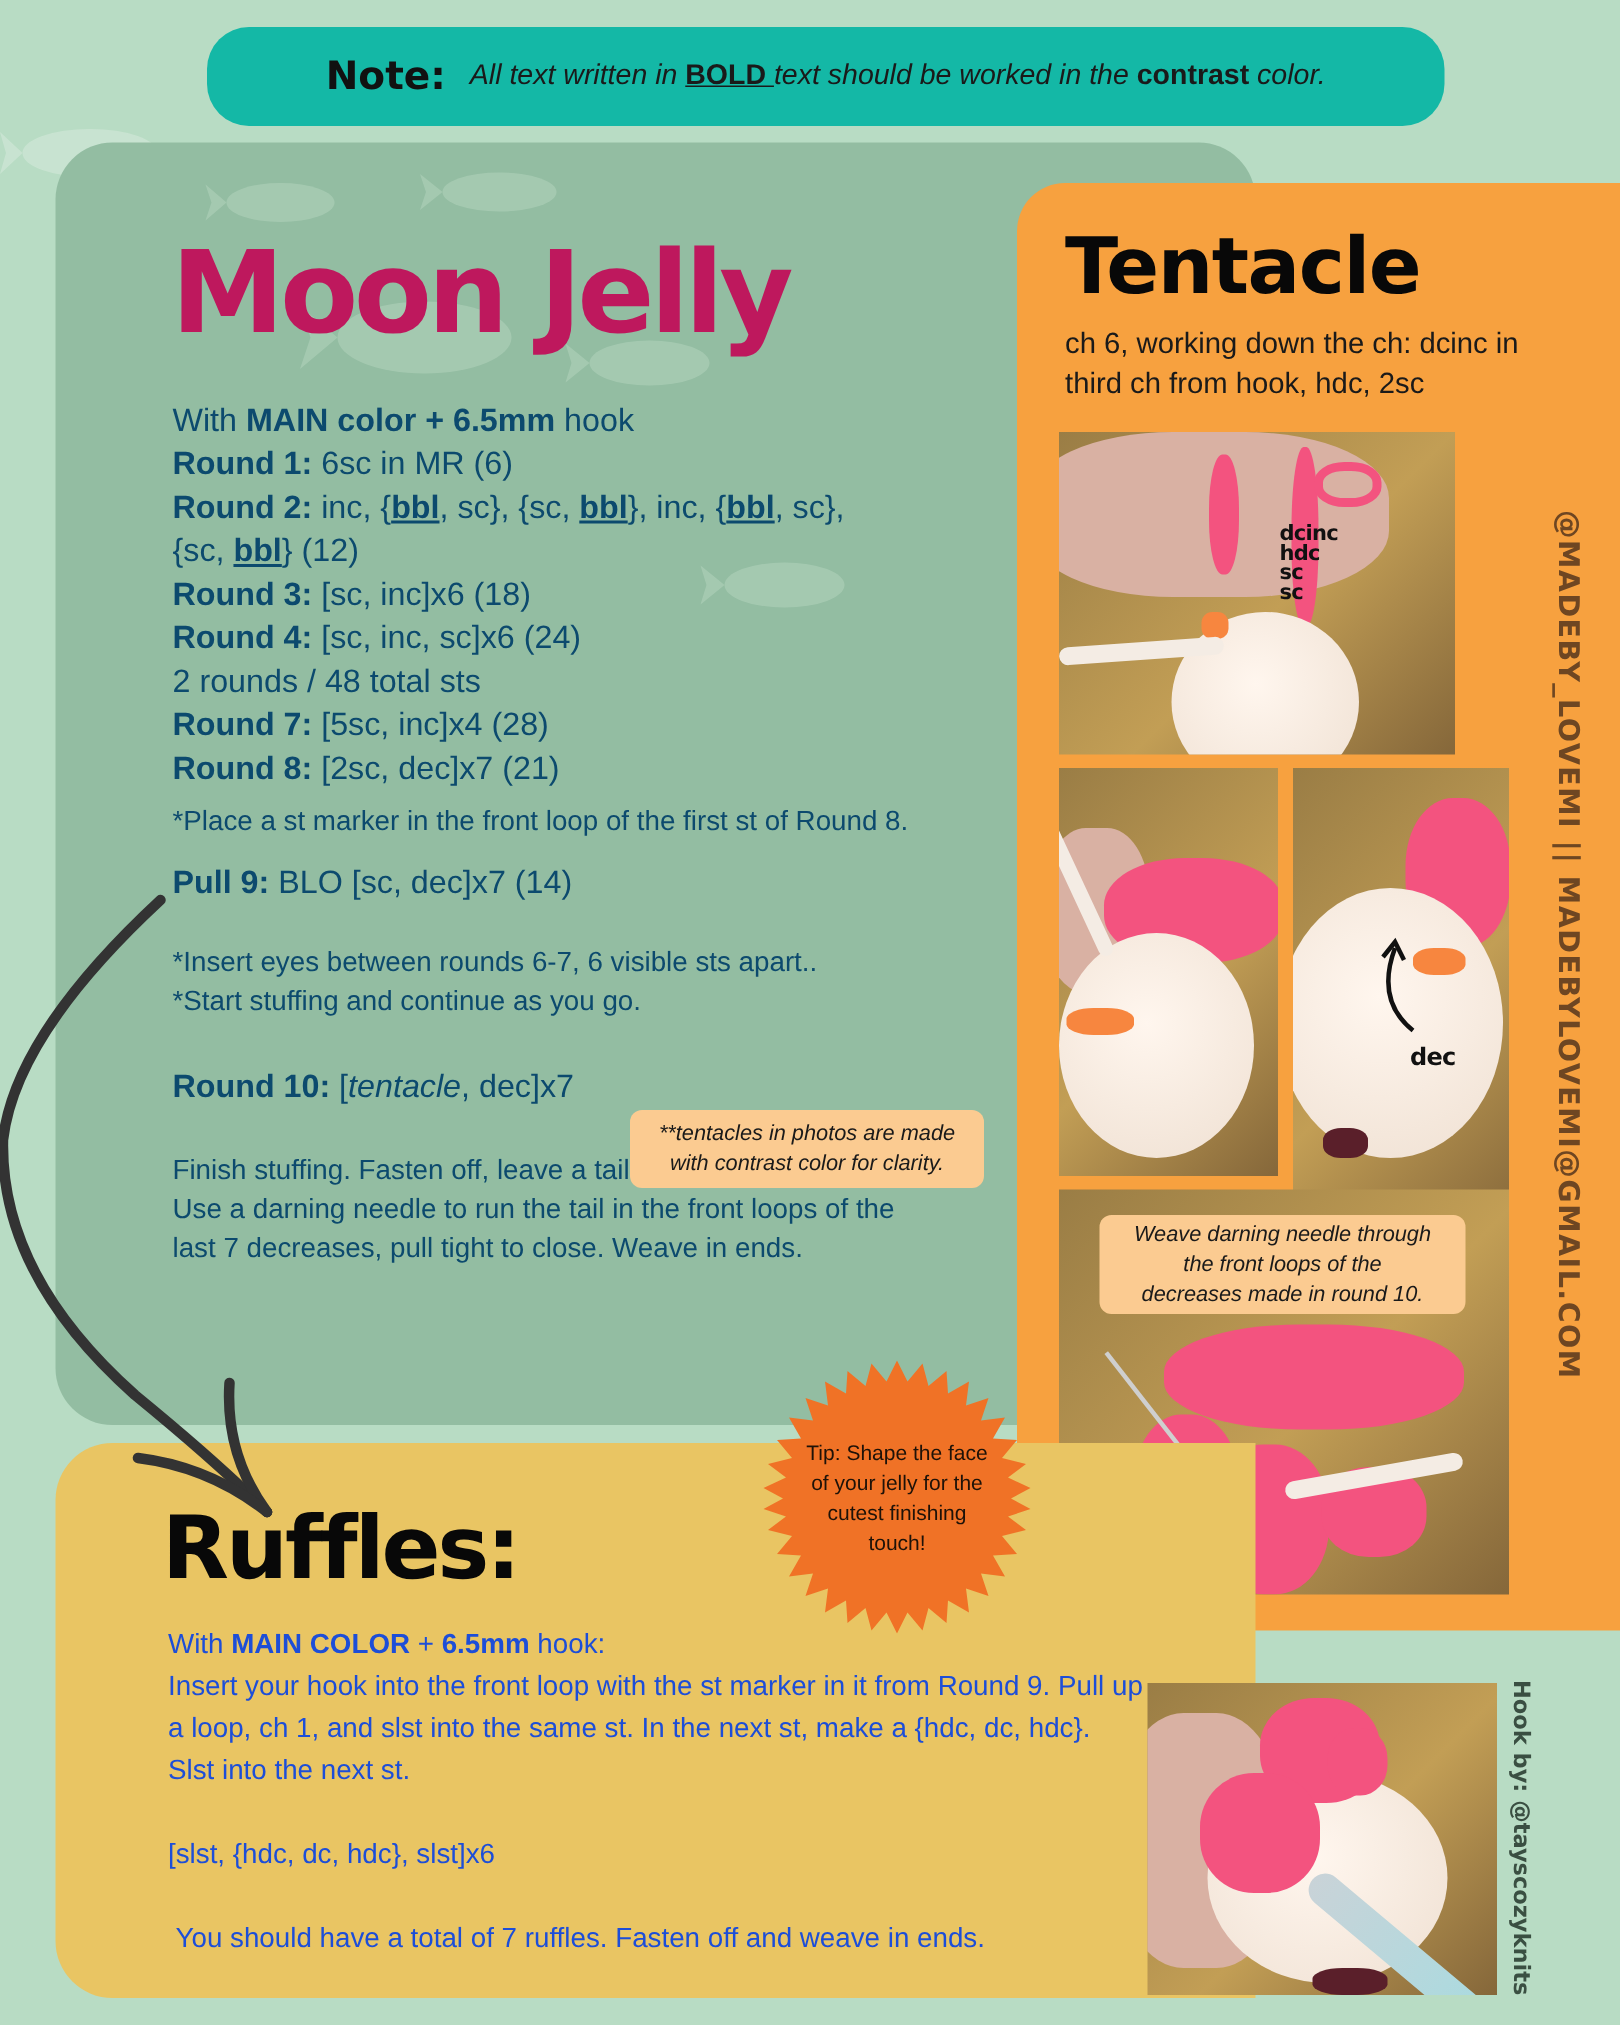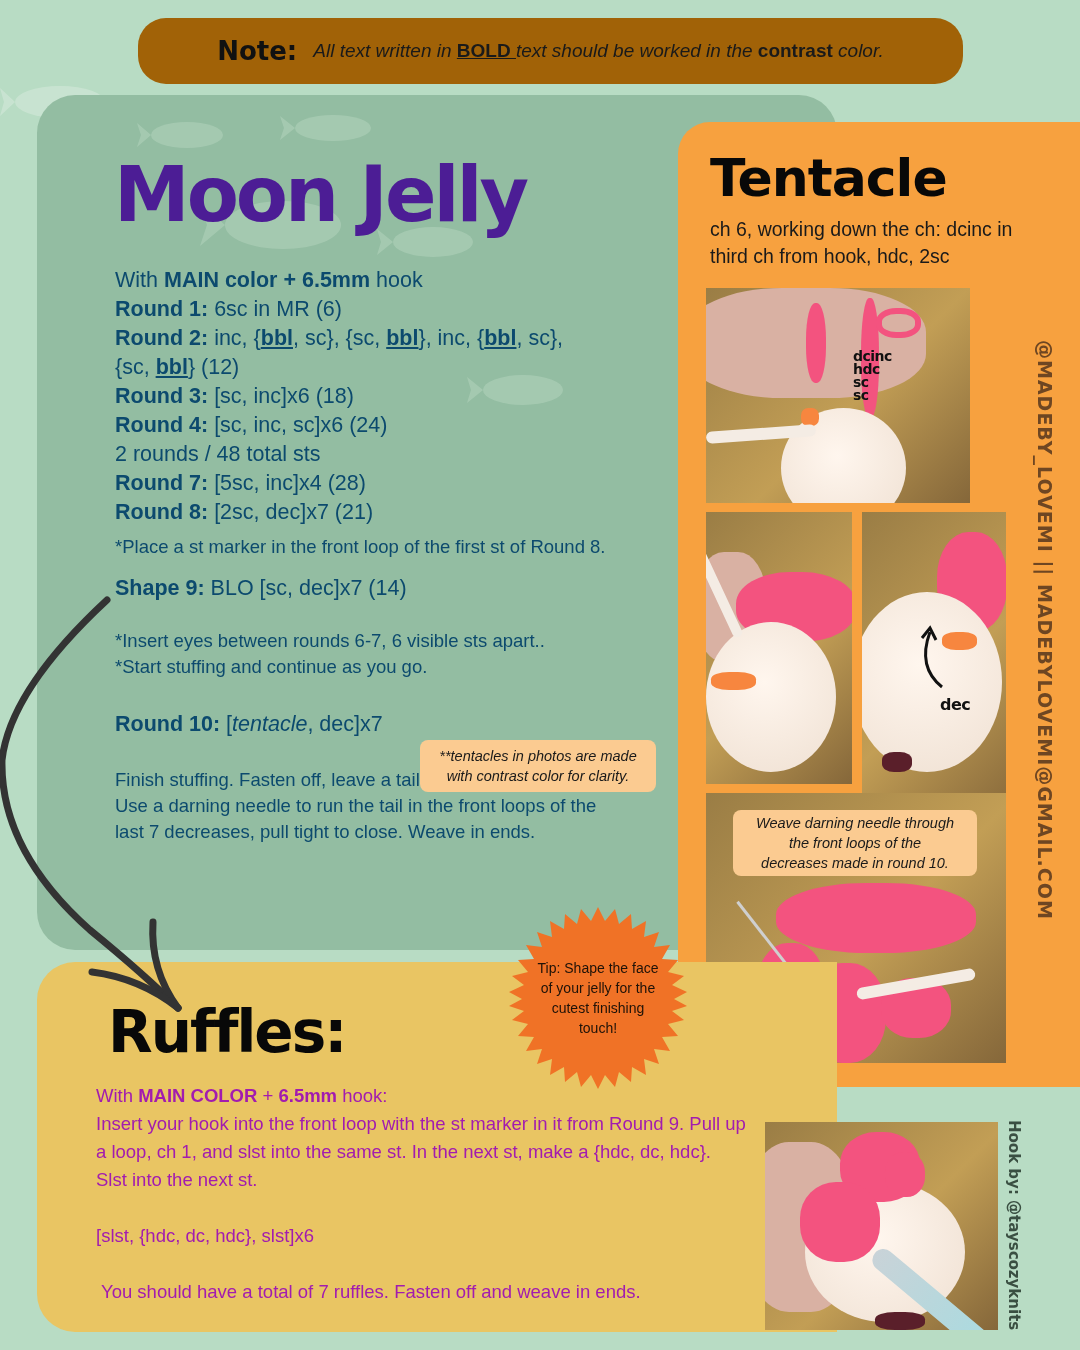--- a/index.html
+++ b/index.html
@@ -5,38 +5,38 @@
     * { box-sizing: border-box; margin: 0; padding: 0; }
     html, body { width: 1080px; height: 1350px; overflow: hidden; }
     body {
       background: #b8dcc4;
       font-family: "Liberation Sans", sans-serif;
       color: #1c1c1c;
       position: relative;
     }
     .note-bar {
       position: absolute; left: 138px; top: 18px; width: 825px; height: 66px;
-      background: #a16207; border-radius: 28px;
+      background: #14b8a6; border-radius: 28px;
       display: flex; align-items: center; justify-content: center; gap: 16px;
     }
     .note-label { font-family: "DejaVu Sans", sans-serif; font-weight: bold; font-size: 26px; color: #111; }
     .note-text { font-style: italic; font-size: 19px; color: #1a1a1a; }
     .note-text b { font-style: normal; }
     .note-text u { font-weight: bold; font-style: normal; }
 
     .fish { position: absolute; opacity: 0.35; }
 
     .moon-panel {
       position: absolute; left: 37px; top: 95px; width: 800px; height: 855px;
       background: #93bda2; border-radius: 38px;
     }
     .moon-title {
       position: absolute; left: 114px; top: 150px;
       font-family: "DejaVu Sans", sans-serif; font-weight: bold;
-      font-size: 76px; letter-spacing: -3px; color: #4c1d95;
+      font-size: 76px; letter-spacing: -3px; color: #be185d;
     }
     .moon-body {
       position: absolute; left: 115px; top: 266px; width: 560px;
       font-size: 21.5px; line-height: 29px; color: #0c4a6e;
     }
     .moon-body .lbl { font-weight: bold; }
     .moon-body u { font-weight: bold; }
     .small-line { font-size: 18.5px; line-height: 26px; }
 
     .callout-contrast {
@@ -82,22 +82,22 @@
     .ruffles-panel {
       position: absolute; left: 37px; top: 962px; width: 800px; height: 370px;
       background: #e9c563; border-radius: 38px 0 0 38px;
     }
     .ruffles-title {
       position: absolute; left: 108px; top: 998px;
       font-family: "DejaVu Sans", sans-serif; font-weight: bold;
       font-size: 58px; letter-spacing: -2px; color: #080808;
     }
     .ruffles-body {
-      position: absolute; left: 96px; top: 1082px; width: 650px;
-      font-size: 18.5px; line-height: 28px; color: #a21caf;
+      position: absolute; left: 112px; top: 1082px; width: 650px;
+      font-size: 18.5px; line-height: 28px; color: #1d4ed8;
     }
     .ruffles-body b { font-weight: bold; }
 
     .tip-badge {
       position: absolute; left: 507px; top: 907px; width: 182px; height: 182px;
       display: flex; align-items: center; justify-content: center;
     }
     .tip-badge svg { position: absolute; left: 0; top: 0; }
     .tip-text {
       position: relative; width: 130px; text-align: center;
@@ -154,21 +154,21 @@
   <div><span>With </span><b>MAIN color + 6.5mm</b><span> hook</span></div>
   <div><span class="lbl">Round 1:</span><span> 6sc in MR (6)</span></div>
   <div><span class="lbl">Round 2:</span><span> inc, {</span><u>bbl</u><span>, sc}, {sc, </span><u>bbl</u><span>}, inc, {</span><u>bbl</u><span>, sc},</span></div>
   <div><span>{sc, </span><u>bbl</u><span>} (12)</span></div>
   <div><span class="lbl">Round 3:</span><span> [sc, inc]x6 (18)</span></div>
   <div><span class="lbl">Round 4:</span><span> [sc, inc, sc]x6 (24)</span></div>
   <div>2 rounds / 48 total sts</div>
   <div><span class="lbl">Round 7:</span><span> [5sc, inc]x4 (28)</span></div>
   <div><span class="lbl">Round 8:</span><span> [2sc, dec]x7 (21)</span></div>
   <div class="small-line" style="margin-top:7px">*Place a st marker in the front loop of the first st of Round 8.</div>
-  <div style="margin-top:14px"><span class="lbl">Shape 9:</span><span> BLO [sc, dec]x7 (14)</span></div>
+  <div style="margin-top:14px"><span class="lbl">Pull 9:</span><span> BLO [sc, dec]x7 (14)</span></div>
   <div class="small-line" style="margin-top:25px">*Insert eyes between rounds 6-7, 6 visible sts apart..</div>
   <div class="small-line">*Start stuffing and continue as you go.</div>
   <div style="margin-top:30px"><span class="lbl">Round 10:</span><span> [</span><i>tentacle</i><span>, dec]x7</span></div>
   <div class="small-line" style="margin-top:28px;width:500px">Finish stuffing. Fasten off, leave a tail to close the opening. Use a darning needle to run the tail in the front loops of the last 7 decreases, pull tight to close. Weave in ends.</div>
 </div>
 
 <div class="callout-contrast">
   <div>**tentacles in photos are made</div>
   <div>with contrast color for clarity.</div>
 </div>

